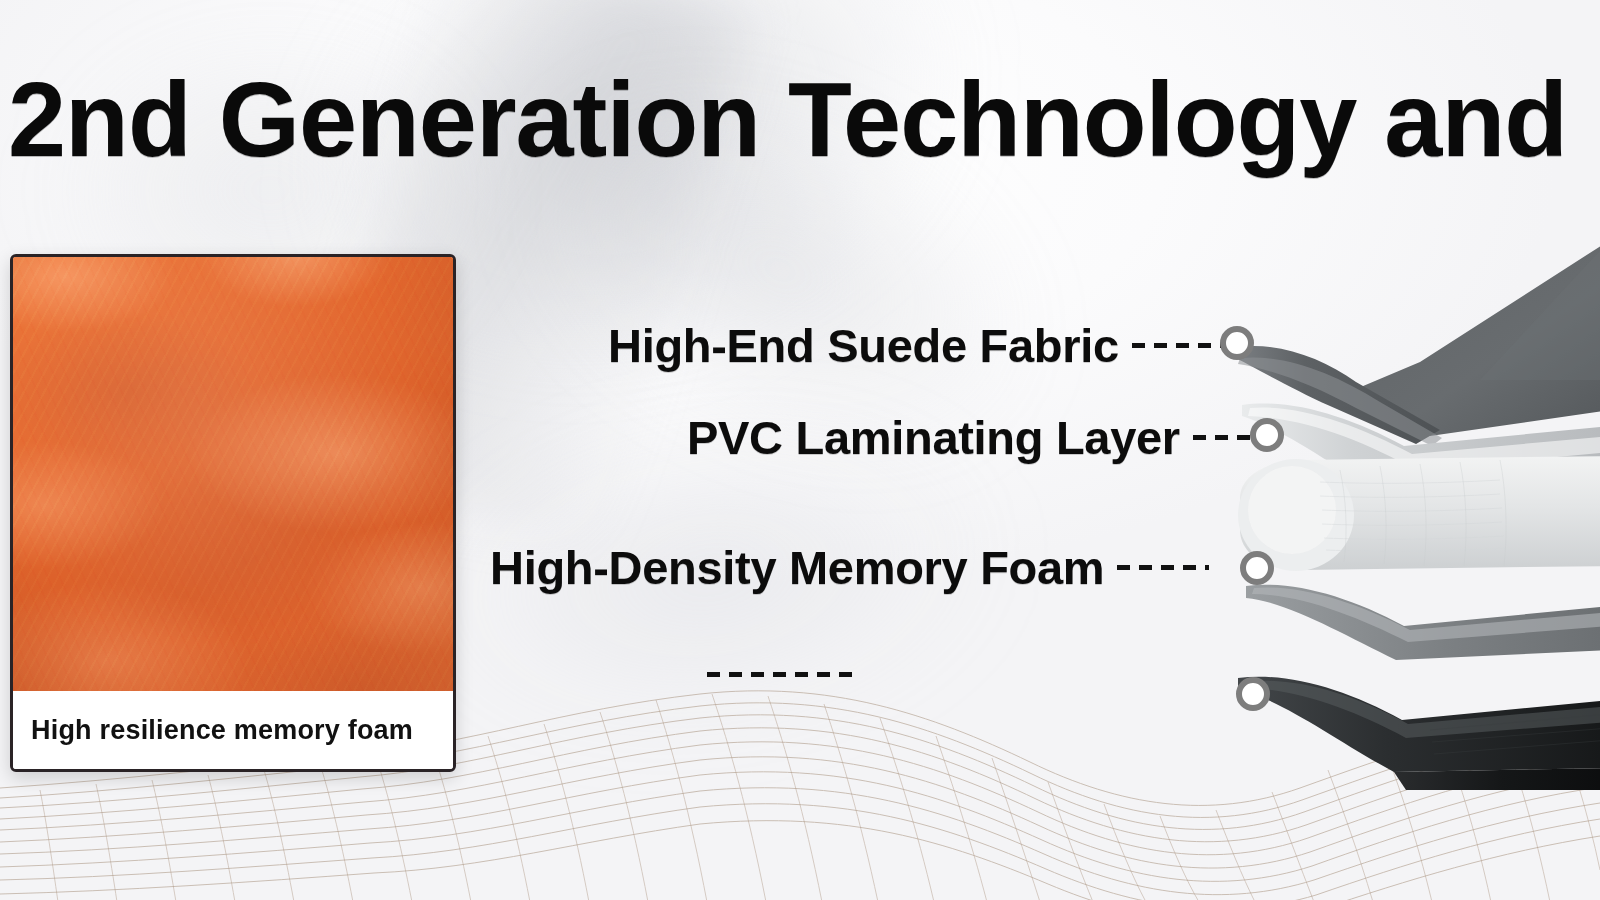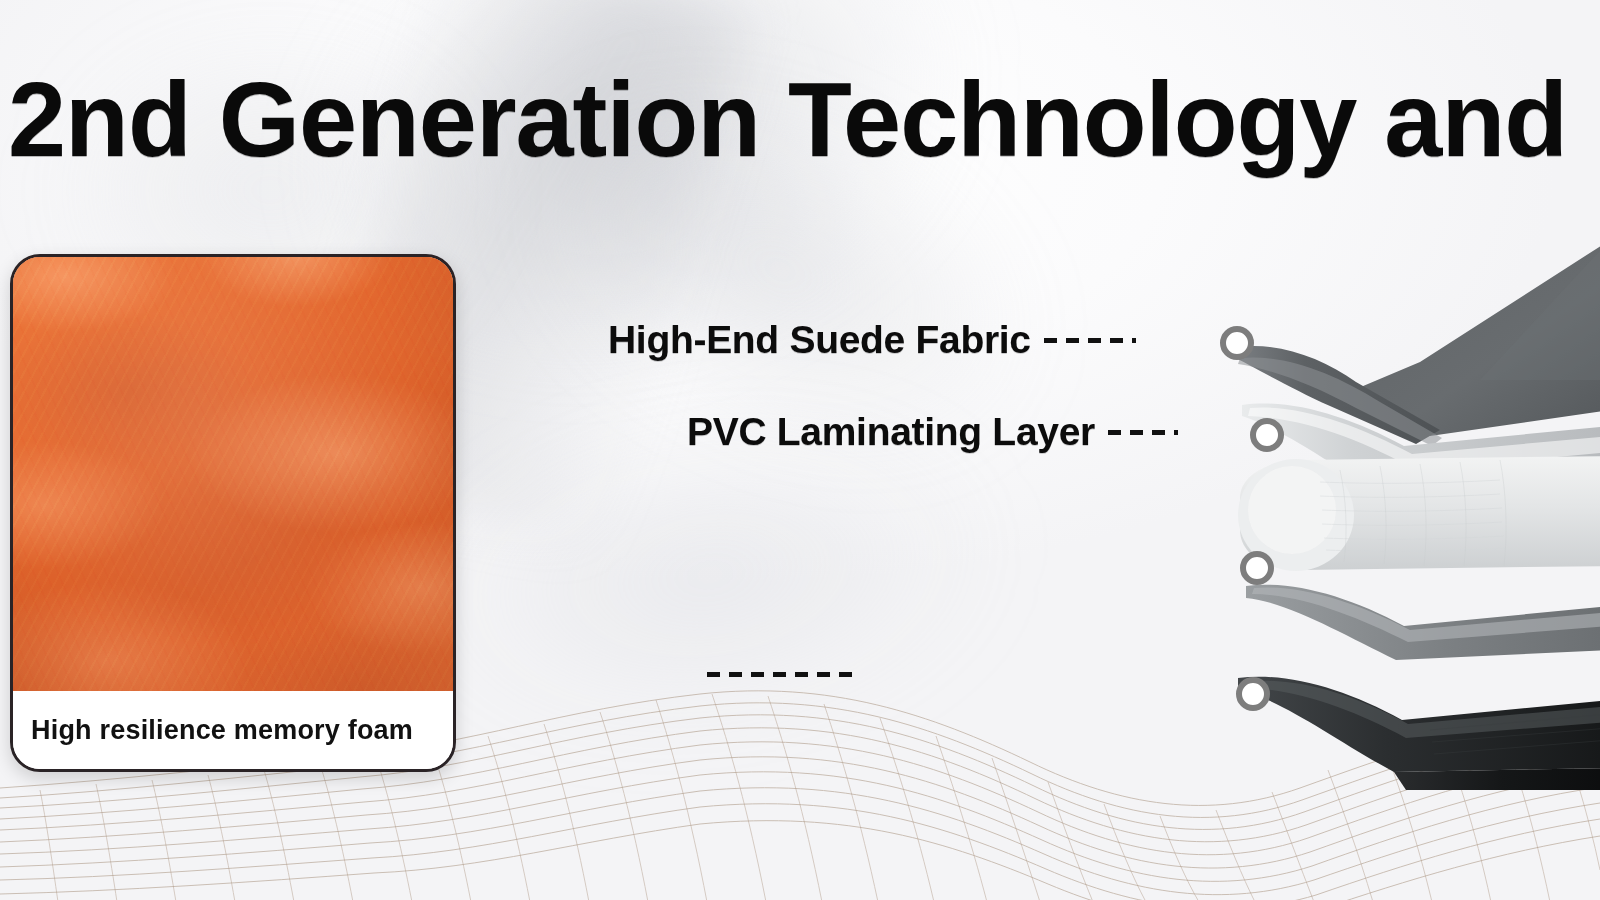--- a/index.html
+++ b/index.html
@@ -90,21 +90,21 @@
 
   
   .foam-card {
     position: absolute;
     left: 10px;
     top: 254px;
     width: 440px;
     height: 512px;
     background: #ffffff;
     border: 3px solid #2a2326;
-    border-radius: 30px;
+    border-radius: 6px;
     box-shadow: 0 6px 18px rgba(0,0,0,.16);
     overflow: hidden;
     display: flex;
     flex-direction: column;
   }
   .foam-swatch {
     position: relative;
     flex: 1 1 auto;
     overflow: hidden;
     background: #e2682f;
@@ -156,21 +156,21 @@
   }
 
   
   .callout {
     position: absolute;
     display: flex;
     align-items: center;
     white-space: nowrap;
   }
   .callout-text {
-    font-size: 39px;
+    font-size: 47px;
     font-weight: 700;
     color: #0c0c0c;
     letter-spacing: -.3px;
     text-shadow: 0 1px 0 rgba(0,0,0,.18);
   }
   .leader {
     display: inline-block;
     height: 5px;
     margin: 0 4px 0 13px;
     background-image: linear-gradient(to right, #111111 0 58%, rgba(0,0,0,0) 58% 100%);
@@ -372,20 +372,24 @@
     <span class="leader" style="width:92px;"></span>
   </div>
   <div class="dot" style="left:1220px; top:326px;"></div>
 
   <div class="callout" style="left:646px; top:410px;margin-left:41px;">
     <span class="callout-text">PVC Laminating Layer</span>
     <span class="leader" style="width:70px;"></span>
   </div>
   <div class="dot" style="left:1250px; top:418px;"></div>
 
+  <div class="callout" style="left:490px; top:540px;">
+    <span class="callout-text">High-Density Memory Foam</span>
+    <span class="leader" style="width:92px;"></span>
+  </div>
   <div class="dot" style="left:1240px; top:551px;"></div>
 
   <div class="callout" style="left:694px; top:672px;">
     <span class="leader" style="width:148px;"></span>
   </div>
   <div class="dot" style="left:1236px; top:677px;"></div>
 
 </div>
 
 </body></html>

